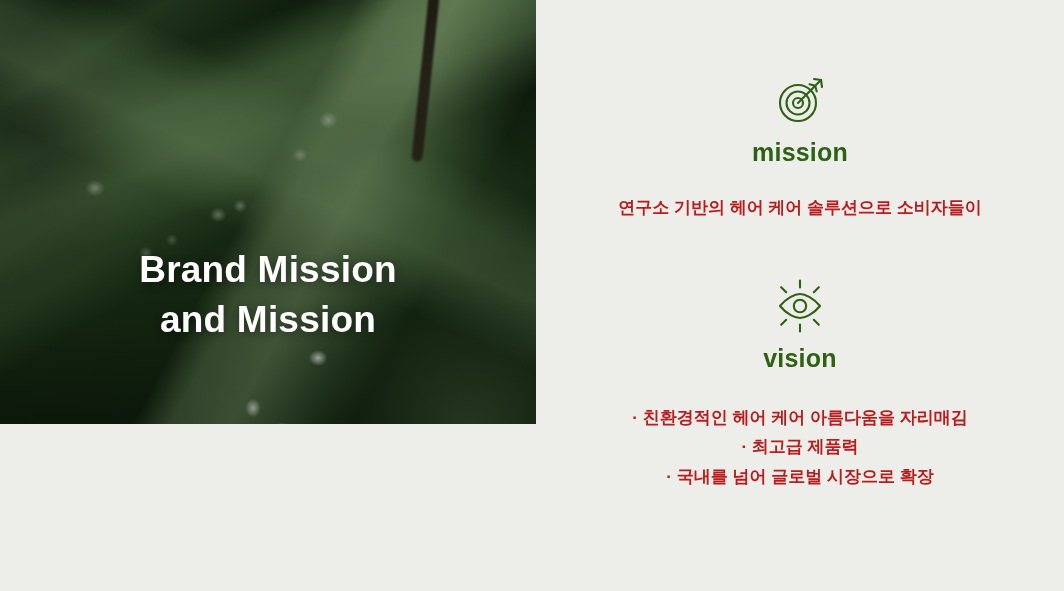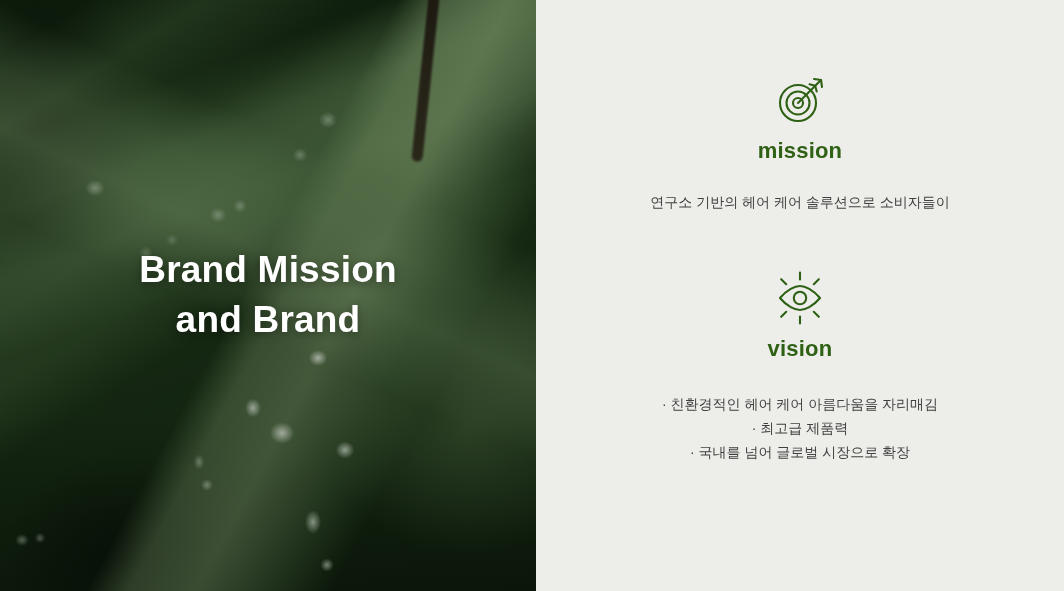--- a/index.html
+++ b/index.html
@@ -16,21 +16,21 @@
     height: 591px;
     overflow: hidden;
     display: flex;
     background: #EDEDE9;
   }
 
   
   .photo-panel {
     position: relative;
     width: 536px;
-    height: 591px;
+    height: 424px;
     flex: 0 0 536px;
     overflow: hidden;
     background: #11210f;
   }
   .photo-art {
     position: absolute;
     inset: 0;
     background-color: #182d14;
     background-image:
       
@@ -119,47 +119,47 @@
   .icon-wrap {
     display: flex;
     justify-content: center;
     align-items: center;
     height: 56px;
   }
   .icon-wrap svg { display: block; }
 
   .block-label {
     margin-top: 10px;
-    font-size: 22px;
+    font-size: 25px;
     font-weight: bold;
     color: #2F6115;
     letter-spacing: .2px;
   }
   .block-body {
     margin-top: 26px;
-    font-size: 14px;
-    font-weight: normal;
-    color: #404040;
+    font-size: 17px;
+    font-weight: bold;
+    color: #b91c1c;
     line-height: 1.72;
   }
   .block-body .line { display: block; white-space: nowrap; }
   .block.vision .block-body { margin-top: 30px; }
 </style>
 </head>
 <body>
 
 <div class="slide">
 
   <div class="photo-panel">
     <div class="photo-art"></div>
     <div class="photo-stem"></div>
     <div class="photo-scrim"></div>
     <div class="slide-title">
       <span>Brand Mission</span><br>
-      <span>and Brand</span>
+      <span>and Mission</span>
     </div>
   </div>
 
   <div class="content-panel">
 
     <div class="block mission">
       <div class="icon-wrap">
         <svg width="54" height="54" viewBox="0 0 54 54" fill="none" stroke="#2F6115" stroke-width="2.1" stroke-linecap="round" stroke-linejoin="round">
           <circle cx="25" cy="30" r="18"></circle>
           <circle cx="25" cy="30" r="11.5"></circle>

